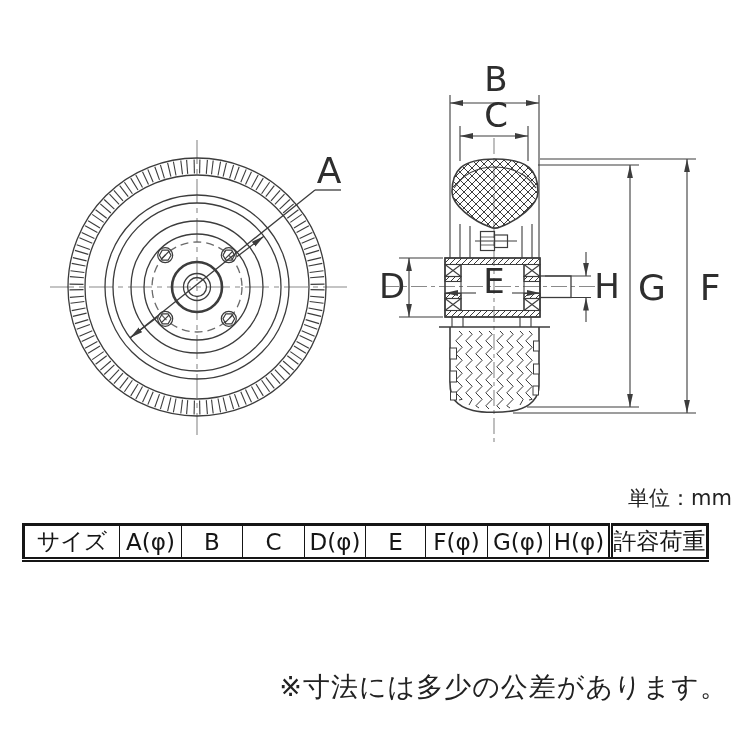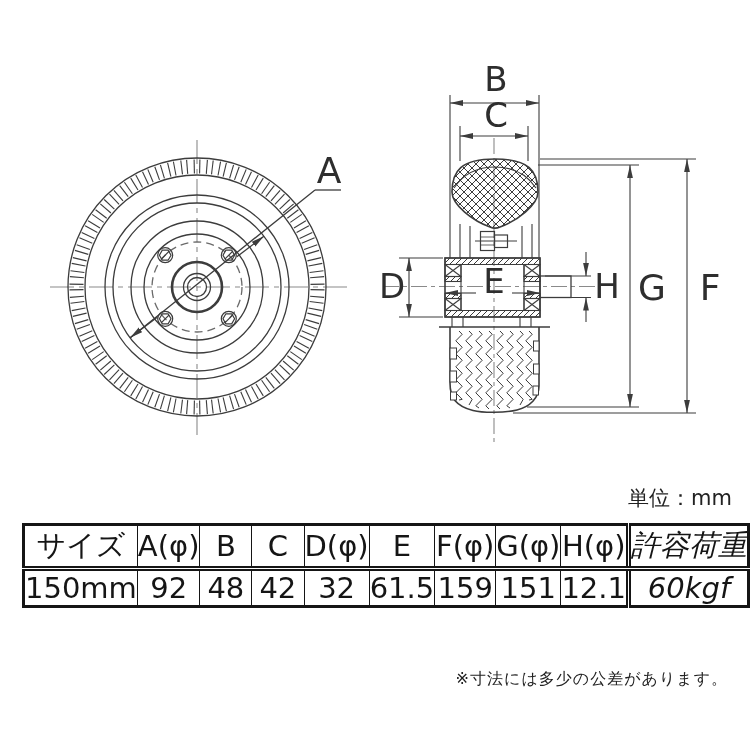--- a/index.html
+++ b/index.html
@@ -2,29 +2,29 @@
 <html><head>
 <meta charset="utf-8">
 <style>
   html,body{margin:0;padding:0;background:#fff;}
   .stage{position:relative;width:750px;height:750px;background:#fff;overflow:hidden;
          font-family:"DejaVu Sans","Liberation Sans",sans-serif;color:#1c1c1c;}
   svg text{font-family:"DejaVu Sans","Liberation Sans",sans-serif;fill:#2e2e2e;}
   .dimletter{font-size:36px;}
   .dimletter-sm{font-size:34px;}
   .unit{position:absolute;top:484px;right:18px;font-size:21px;color:#222;}
-  .note{position:absolute;top:669px;right:22px;font-size:16px;color:#222;letter-spacing:1px;margin-left:32px;}
+  .note{position:absolute;top:669px;right:22px;font-size:27px;color:#222;letter-spacing:1px;margin-left:32px;}
   table.spec{position:absolute;left:22px;top:523px;border-collapse:collapse;
-             table-layout:fixed;font-size:29px;color:#151515;padding-left:28px;}
+             table-layout:fixed;font-size:23px;color:#151515;padding-left:28px;}
   table.spec{border:3px solid #151515;}
   table.spec td,table.spec th{border:1.5px solid #151515;text-align:center;
              padding:0;font-weight:normal;overflow:hidden;white-space:nowrap;}
   table.spec th{height:31px;border-bottom:5px double #151515;}
   table.spec td{height:30px;}
-  table.spec .lastcol{border-left:5px double #151515;font-style:italic;}
+  table.spec .lastcol{border-left:5px double #151515;}
 </style>
 </head>
 <body>
 
 <div class="stage">
 
 <svg id="dwg" width="750" height="750" viewBox="0 0 750 750">
   <defs>
     <marker id="arr" markerUnits="userSpaceOnUse" markerWidth="14" markerHeight="9" refX="13" refY="4" orient="auto-start-reverse">
       <path d="M13,4 L0,1.1 L0,6.9 Z" fill="#3c3c3c"></path>
@@ -373,31 +373,19 @@
     <th>A(φ)</th>
     <th>B</th>
     <th>C</th>
     <th>D(φ)</th>
     <th>E</th>
     <th>F(φ)</th>
     <th>G(φ)</th>
     <th>H(φ)</th>
     <th class="lastcol">許容荷重</th>
   </tr>
-  <tr>
-    <td>150mm</td>
-    <td>92</td>
-    <td>48</td>
-    <td>42</td>
-    <td>32</td>
-    <td>61.5</td>
-    <td>159</td>
-    <td>151</td>
-    <td>12.1</td>
-    <td class="lastcol">60kgf</td>
-  </tr>
 </tbody>
     </table>
 
 
 <div class="note">※寸法には多少の公差があります。</div>
 
 </div>
 
 </body></html>

